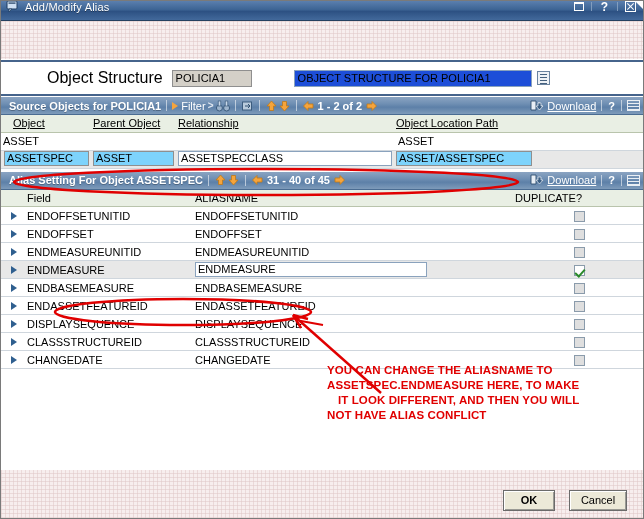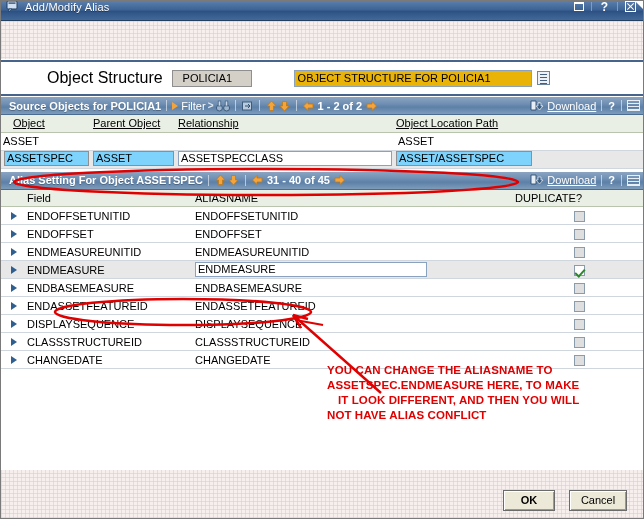--- a/index.html
+++ b/index.html
@@ -118,28 +118,28 @@
     font-size: 16px;
     color: #000;
     margin-right: 9px;
     white-space: nowrap;
   }
   .field-ro {
     background: #d4d0c8;
     border: 1px solid #8f8f8f;
     height: 17px;
     line-height: 15px;
-    padding: 0 10px;
+    padding: 0 3px;
     font-size: 11px;
     width: 80px;
     white-space: nowrap;
     overflow: hidden;
   }
   .field-rw {
-    background: #eab308;
+    background: #1d4ed8;
     border: 1px solid #8aa2bd;
     height: 17px;
     line-height: 15px;
     padding: 0 3px;
     font-size: 11px;
     white-space: nowrap;
     overflow: hidden;
   }
   .desc-field { width: 238px; margin-left: 42px; }
   .detail-btn {

